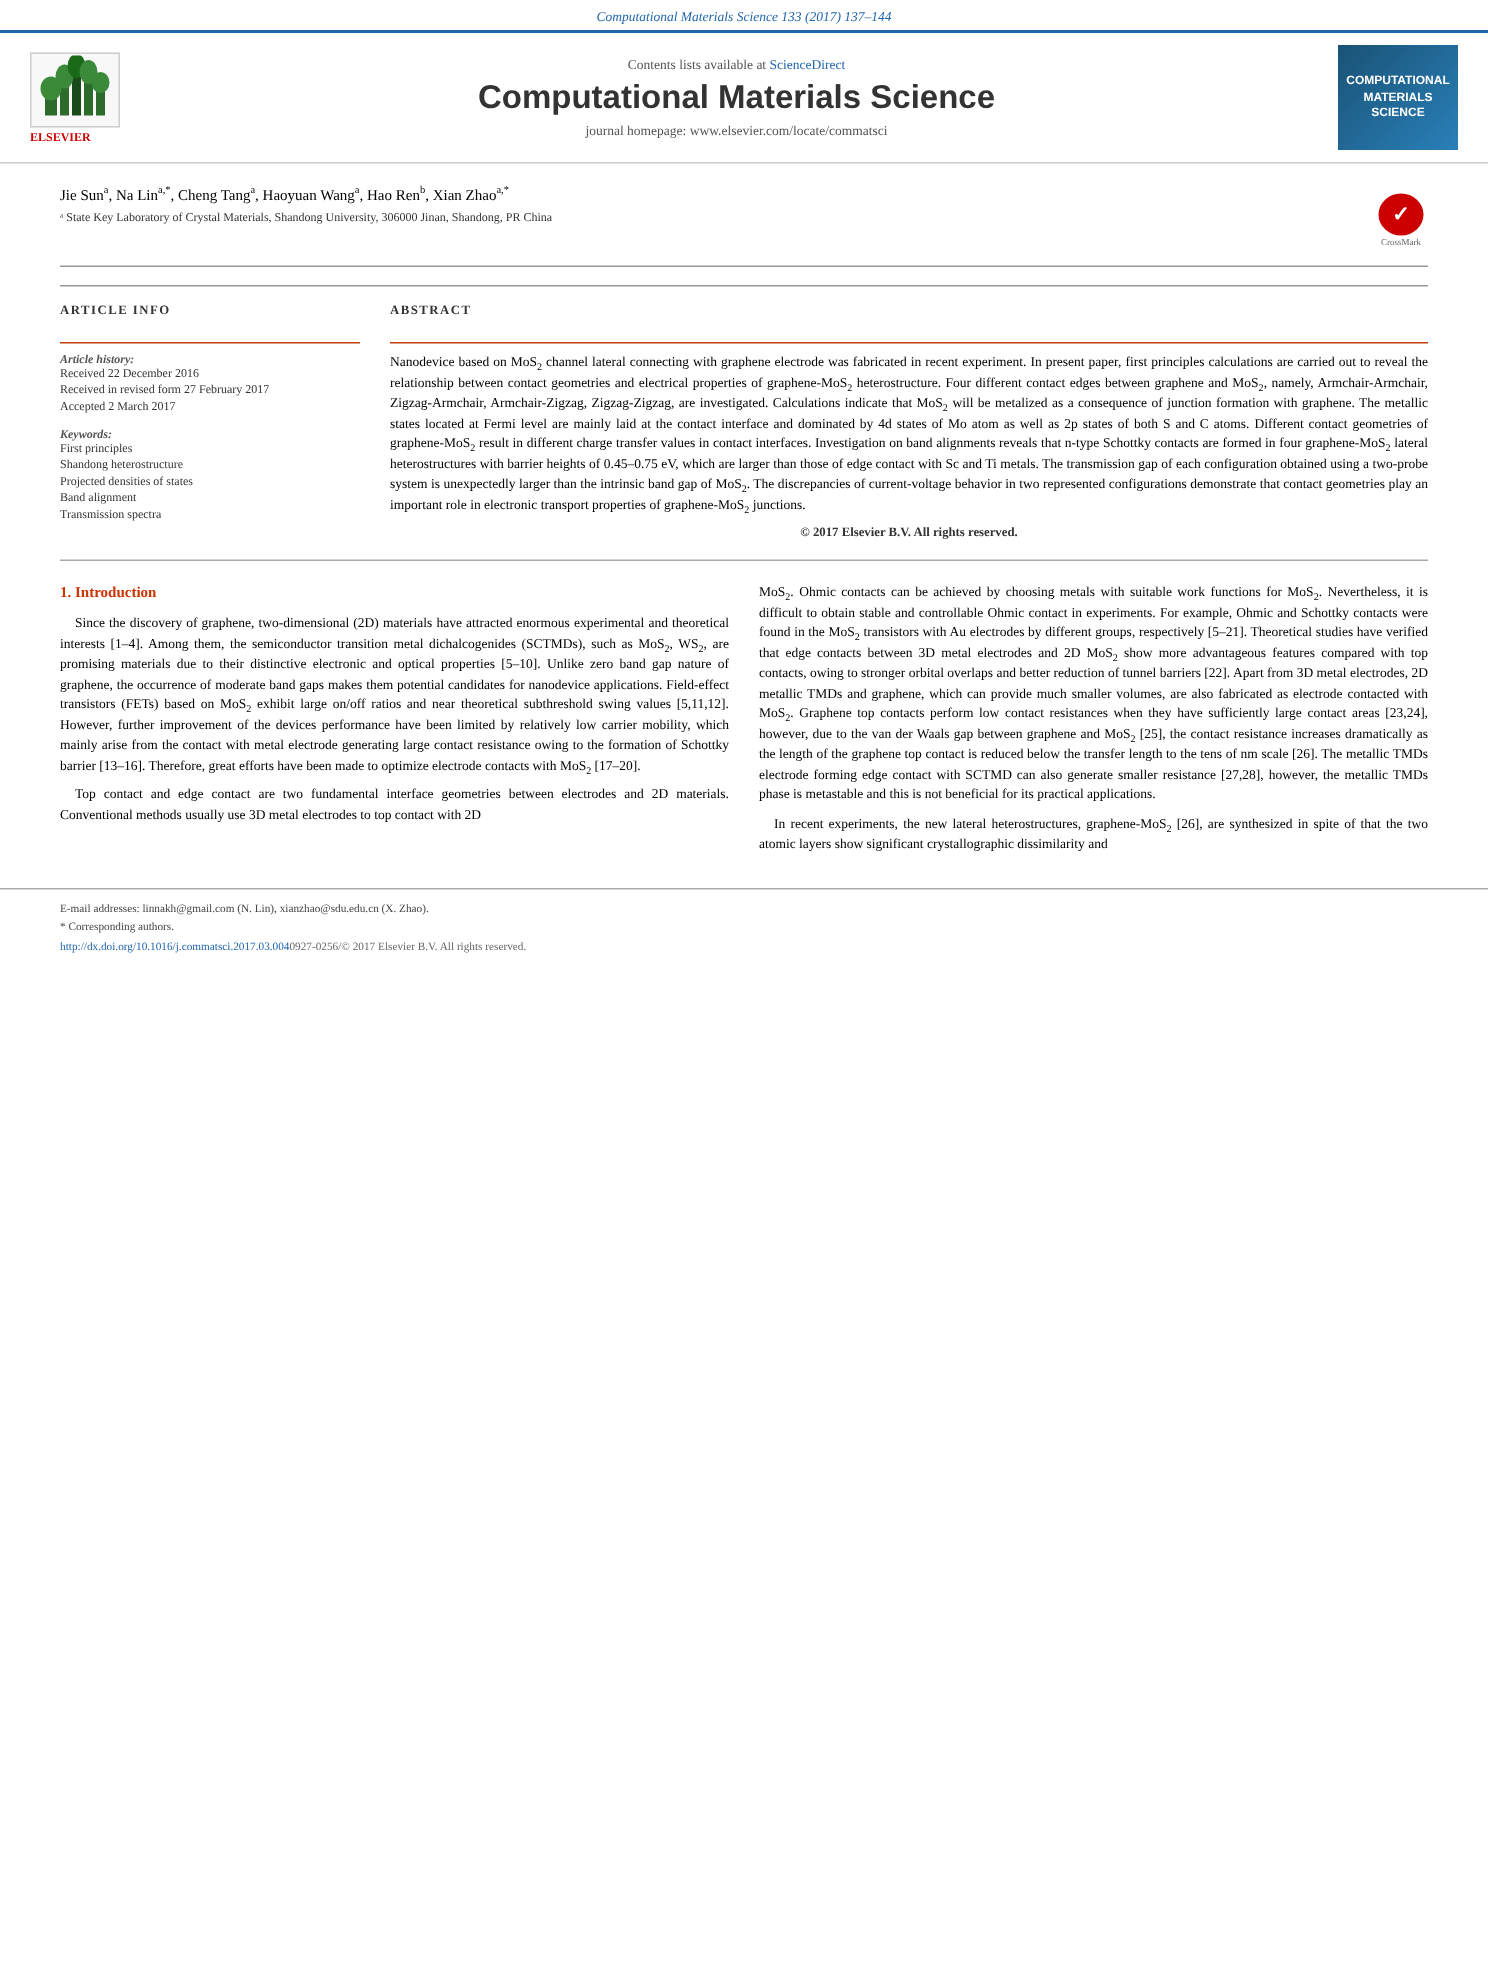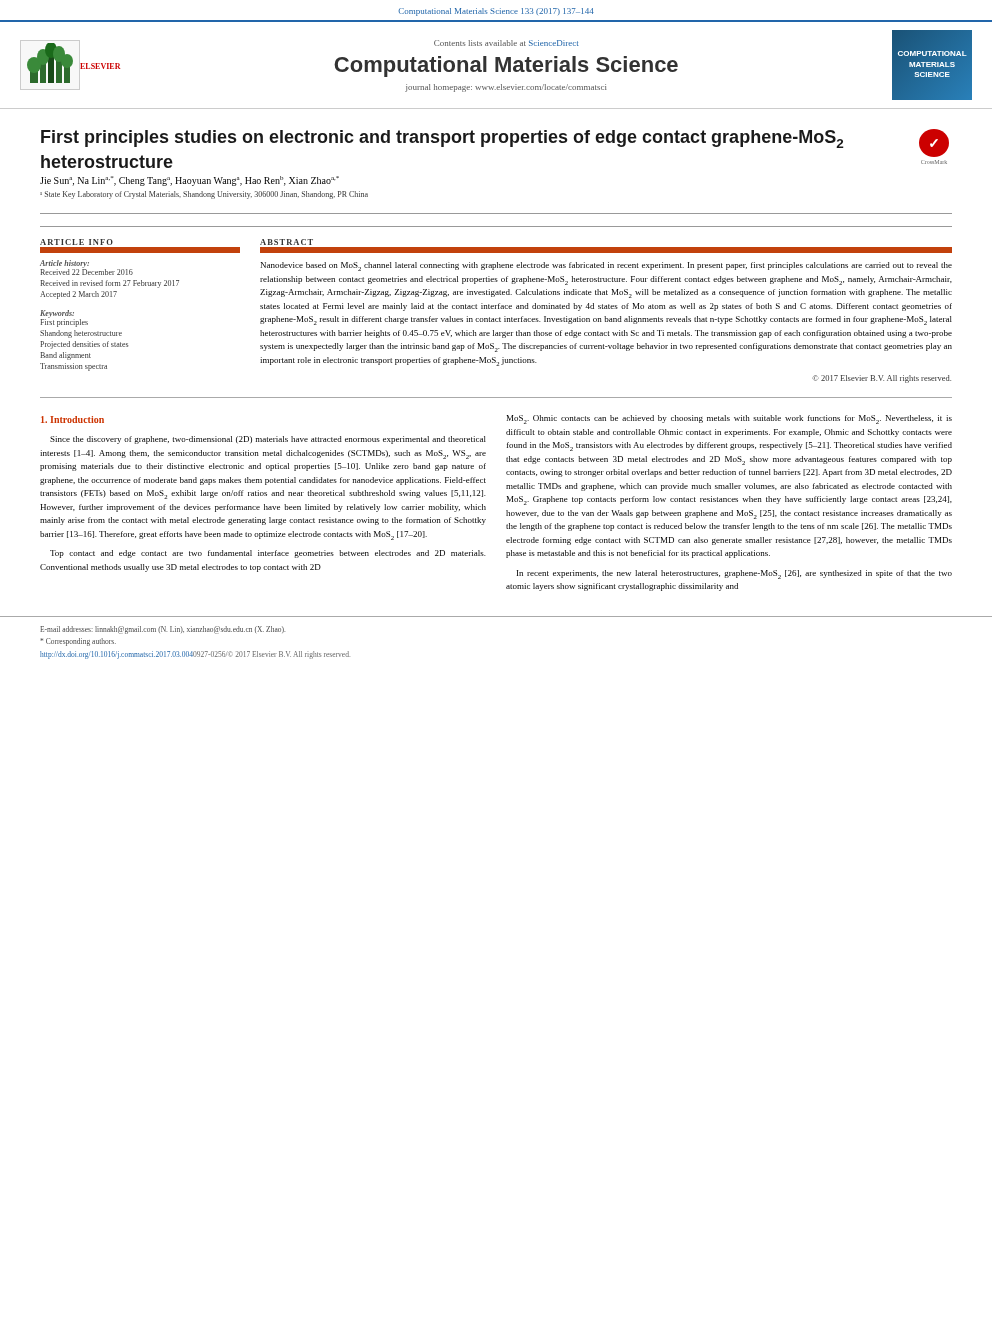--- a/index.html
+++ b/index.html
@@ -11,35 +11,36 @@
       width: 992px;
       min-height: 1323px;
     }
 
     
     .journal-ref {
       text-align: center;
       padding: 6px 0 4px 0;
       font-size: 9px;
       color: #2266aa;
+      font-style: italic;
     }
 
     
     .header-bar {
       border-top: 2px solid #2266aa;
       border-bottom: 1px solid #ccc;
       display: flex;
       align-items: center;
       padding: 8px 20px;
       gap: 12px;
     }
     .elsevier-logo {
       display: flex;
-      flex-direction: row;
-      align-items: center;
+      flex-direction: column;
+      align-items: flex-start;
       min-width: 70px;
     }
     .elsevier-logo-box {
       width: 60px;
       height: 50px;
       border: 1px solid #ccc;
       display: flex;
       align-items: center;
       justify-content: center;
       font-size: 7px;
@@ -174,22 +175,22 @@
       flex: 1;
     }
 
     
     .section-header {
       font-size: 8.5px;
       font-weight: bold;
       letter-spacing: 1px;
       text-transform: uppercase;
       color: #333;
-      border-bottom: 6px solid #c2410c;
-      padding-bottom: 0;
+      border-bottom: 1px solid #c2410c;
+      padding-bottom: 17px;
       margin-bottom: 6px;
     }
     .article-history-label {
       font-size: 8px;
       color: #555;
       font-style: italic;
       font-weight: bold;
     }
     .history-item {
       font-size: 8px;
@@ -211,22 +212,23 @@
       line-height: 1.5;
       color: #000;
       text-align: justify;
     }
     .abstract-text p {
       margin-bottom: 4px;
     }
     .copyright-line {
       font-size: 8.5px;
       color: #333;
-      text-align: right;
+      text-align: center;
       margin-top: 6px;
+      font-weight: bold;
     }
 
     
     .divider {
       border: none;
       border-top: 1px solid #aaa;
       margin: 14px 0;
     }
 
     
@@ -316,23 +318,20 @@
 
   <div class="cms-logo">
     <span style="font-size:8px; line-height:1.3;">COMPUTATIONAL MATERIALS SCIENCE</span>
   </div>
 </div>
 
 <div class="main-content">
 
   <div class="article-title-section">
     <div style="flex:1;">
-      <div class="article-title">
-        First principles studies on electronic and transport properties of edge contact graphene-MoS<sub>2</sub> heterostructure
-      </div>
       <div class="authors-line">
         Jie Sun<sup>a</sup>, Na Lin<sup>a,*</sup>, Cheng Tang<sup>a</sup>, Haoyuan Wang<sup>a</sup>, Hao Ren<sup>b</sup>, Xian Zhao<sup>a,*</sup>
       </div>
       <div class="affiliation">ᵃ State Key Laboratory of Crystal Materials, Shandong University, 306000 Jinan, Shandong, PR China</div>
     </div>
     <div class="crossmark-badge">
       <div class="crossmark-circle">✓</div>
       <div class="crossmark-text">CrossMark</div>
     </div>
   </div>

